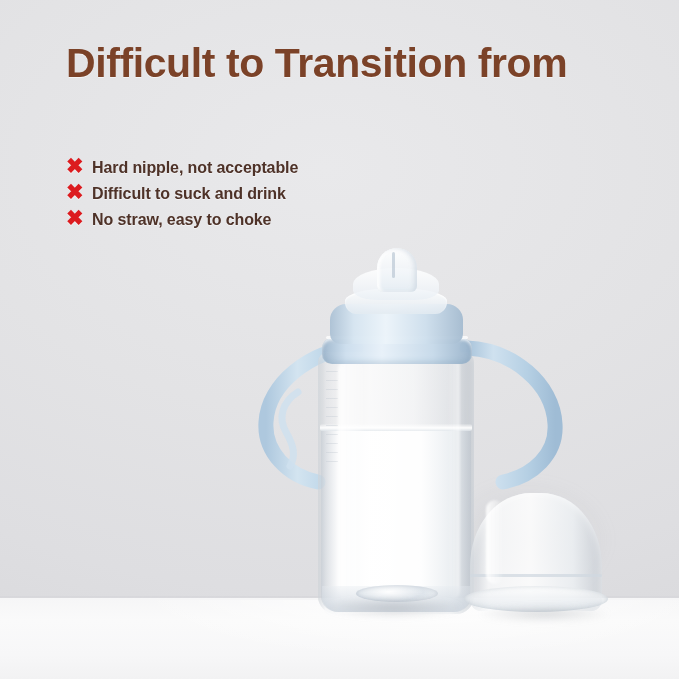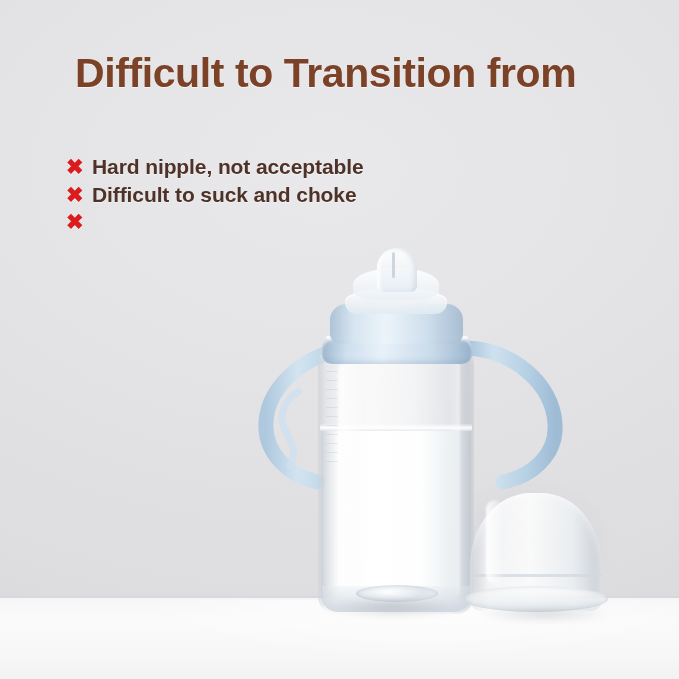--- a/index.html
+++ b/index.html
@@ -29,28 +29,27 @@
     position: absolute; left: 0; top: 596px; width: 679px; height: 4px;
     background: linear-gradient(180deg, rgba(214,214,218,.85), rgba(246,246,247,0));
   }
   .floor-sheen {
     position: absolute; left: 0; top: 600px; width: 679px; height: 60px;
     background: radial-gradient(60% 140% at 62% 0%, rgba(255,255,255,.85), rgba(255,255,255,0) 70%);
   }
 
   
   .headline {
-    position: absolute; left: 66px; top: 52px; width: 540px;
+    position: absolute; left: 66px; top: 42px; width: 540px;
     font-size: 41px; line-height: 1.07;
     font-weight: 700;
     font-stretch: condensed;
     letter-spacing: -0.4px;
     color: #7b4228;
     text-shadow: 0 1px 0 rgba(255,255,255,.55);
-    margin-left: 9px;
   }
   .headline .l2 { display: block; }
 
   .bullets {
     position: absolute; left: 66px; top: 155px;
   }
   .bullet {
     display: flex; align-items: baseline;
     margin-bottom: 4px;
     white-space: nowrap;
@@ -58,21 +57,21 @@
   .x-icon {
     color: #dc1b1f;
     font-size: 21px;
     font-weight: 700;
     line-height: 1;
     width: 26px;
     flex: 0 0 26px;
     text-shadow: 0 1px 0 rgba(255,255,255,.5);
   }
   .bullet-label {
-    font-size: 21px;
+    font-size: 16px;
     font-weight: 600;
     font-stretch: condensed;
     color: #4e3228;
     letter-spacing: -0.1px;
     text-shadow: 0 1px 0 rgba(255,255,255,.5);
   }
 
   
   .product { position: absolute; left: 0; top: 0; width: 679px; height: 679px; }
 
@@ -247,24 +246,25 @@
     <span>Difficult to Transition from</span>
   </div>
 
   <div class="bullets">
     <div class="bullet">
       <span class="x-icon">✖</span>
       <span class="bullet-label">Hard nipple, not acceptable</span>
     </div>
     <div class="bullet">
       <span class="x-icon">✖</span>
-      <span class="bullet-label">Difficult to suck and choke</span>
+      <span class="bullet-label">Difficult to suck and drink</span>
     </div>
     <div class="bullet">
       <span class="x-icon">✖</span>
+      <span class="bullet-label">No straw, easy to choke</span>
     </div>
   </div>
 
   <div class="product">
 
     <div class="wall-shadow"></div>
 
     <div class="handle" style="left:252px; top:340px;">
       <svg width="120" height="150" viewBox="0 0 120 150" aria-hidden="true">
         <defs>

